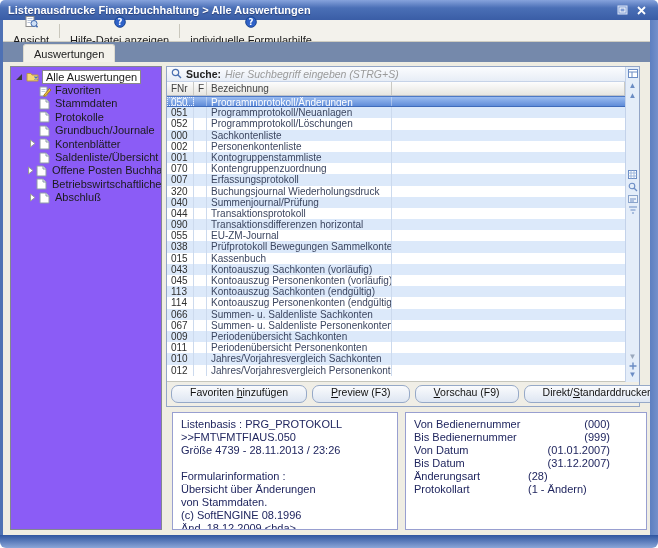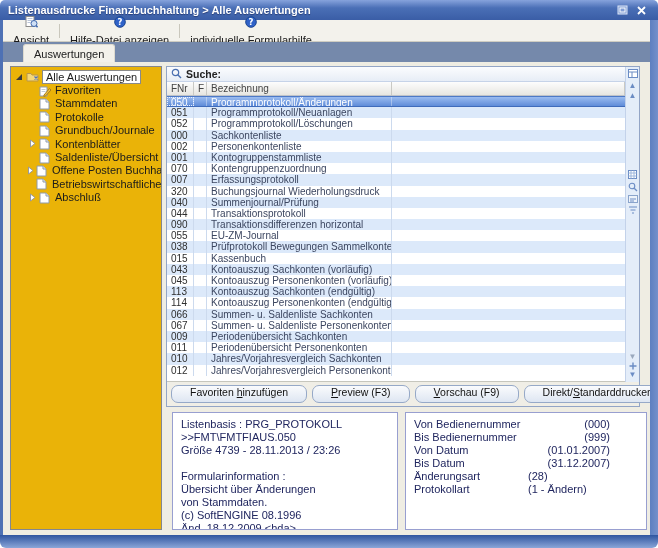--- a/index.html
+++ b/index.html
@@ -23,21 +23,21 @@
   
   .tabstrip{position:absolute;left:3px;right:8px;top:42px;height:20px;background:#7589ab;
     display:flex;align-items:flex-end;padding-left:20px;box-sizing:border-box;}
   .tab{height:17px;background:#f3f1ea;border:1px solid #dddacf;border-bottom:none;border-radius:3px 3px 0 0;
     font-size:11px;color:#222;display:flex;align-items:center;padding:0 10px;}
 
   
   .content{position:absolute;left:3px;right:8px;top:62px;bottom:13px;background:#efede3;}
 
   
-  .treepanel{position:absolute;left:7px;top:4px;width:152px;height:464px;background:#eab308;
+  .treepanel{position:absolute;left:7px;top:4px;width:152px;height:464px;background:#8b5cf6;
     border:1px solid #84878f;box-sizing:border-box;overflow:hidden;padding-top:3px;}
   .tree-row{height:13.4px;display:flex;align-items:center;font-size:11px;color:#1b1b1b;white-space:nowrap;}
   .tree-row .arrow{width:10px;display:flex;justify-content:center;}
   .tree-root-label{border:1px solid #8a8a8a;padding:0 3px;line-height:12px;background:#fff;}
   .ticon{width:13px;height:11px;margin:0 3px 0 2px;flex:none;}
 
   
   .rightblock{position:absolute;left:163px;top:4px;width:474px;height:341px;background:#000000;
     border:1px solid #93a5c6;box-sizing:border-box;display:flex;flex-direction:column;}
   .searchbar{height:14px;flex:none;background:linear-gradient(#fbfcfe,#e7edf6);border-bottom:1px solid #c6d3e8;
@@ -313,20 +313,21 @@
 
     <div class="rightblock">
       <div class="searchbar">
         <span>
           <svg width="11" height="11">
               <circle cx="4.5" cy="4.5" r="3.2" fill="none" stroke="#4a6fb0" stroke-width="1.2"></circle>
               <path d="M7 7 L10 10" stroke="#4a6fb0" stroke-width="1.4"></path>
             </svg>
         </span>
         <span class="lbl">Suche:</span>
+        <span class="ph">Hier Suchbegriff eingeben (STRG+S)</span>
       </div>
 
       <div class="thead">
         <div>FNr</div>
         <div>F</div>
         <div>Bezeichnung</div>
         <div></div>
       </div>
 
       <div class="tbody" id="tbody">

